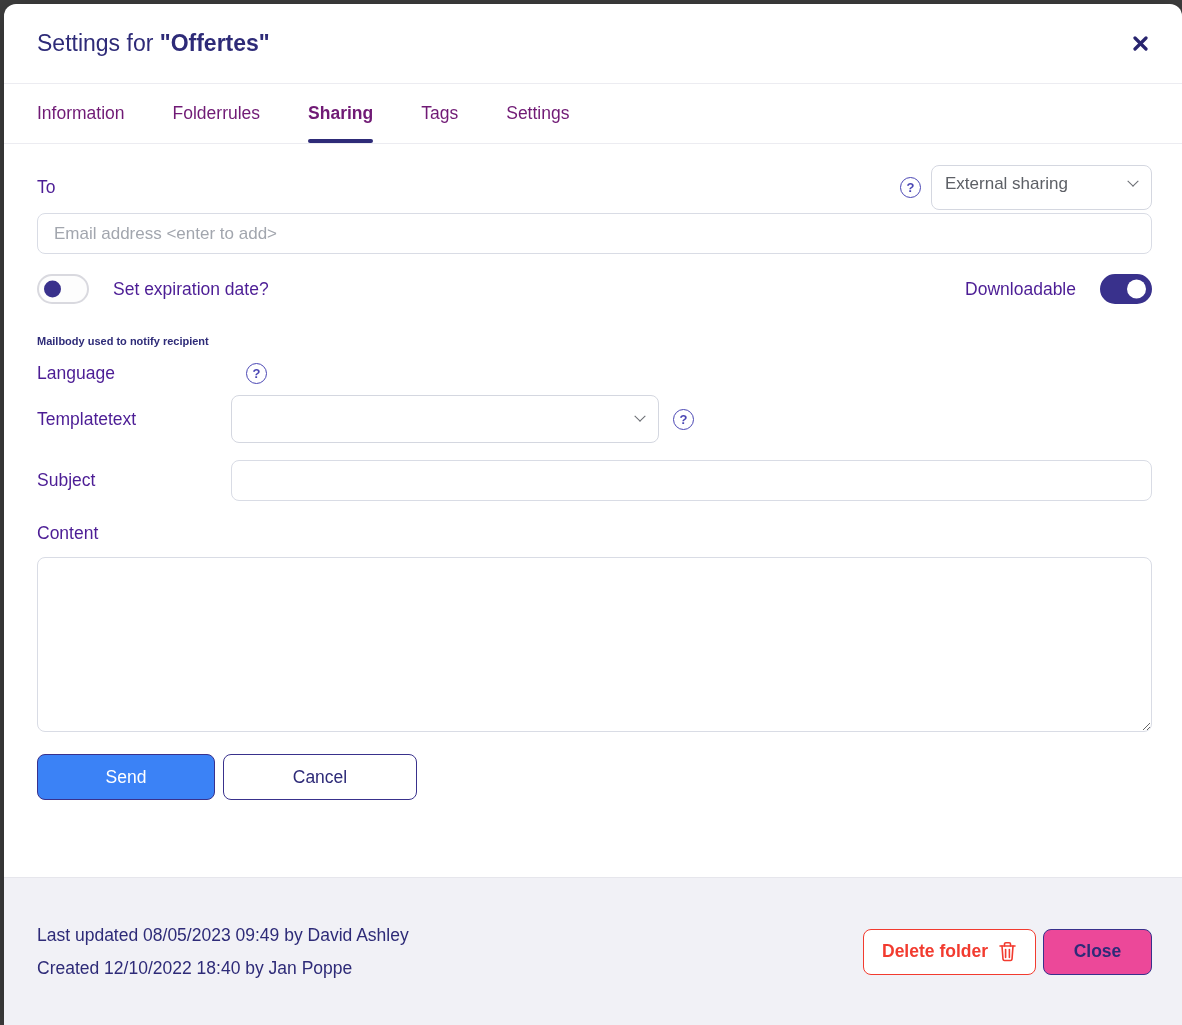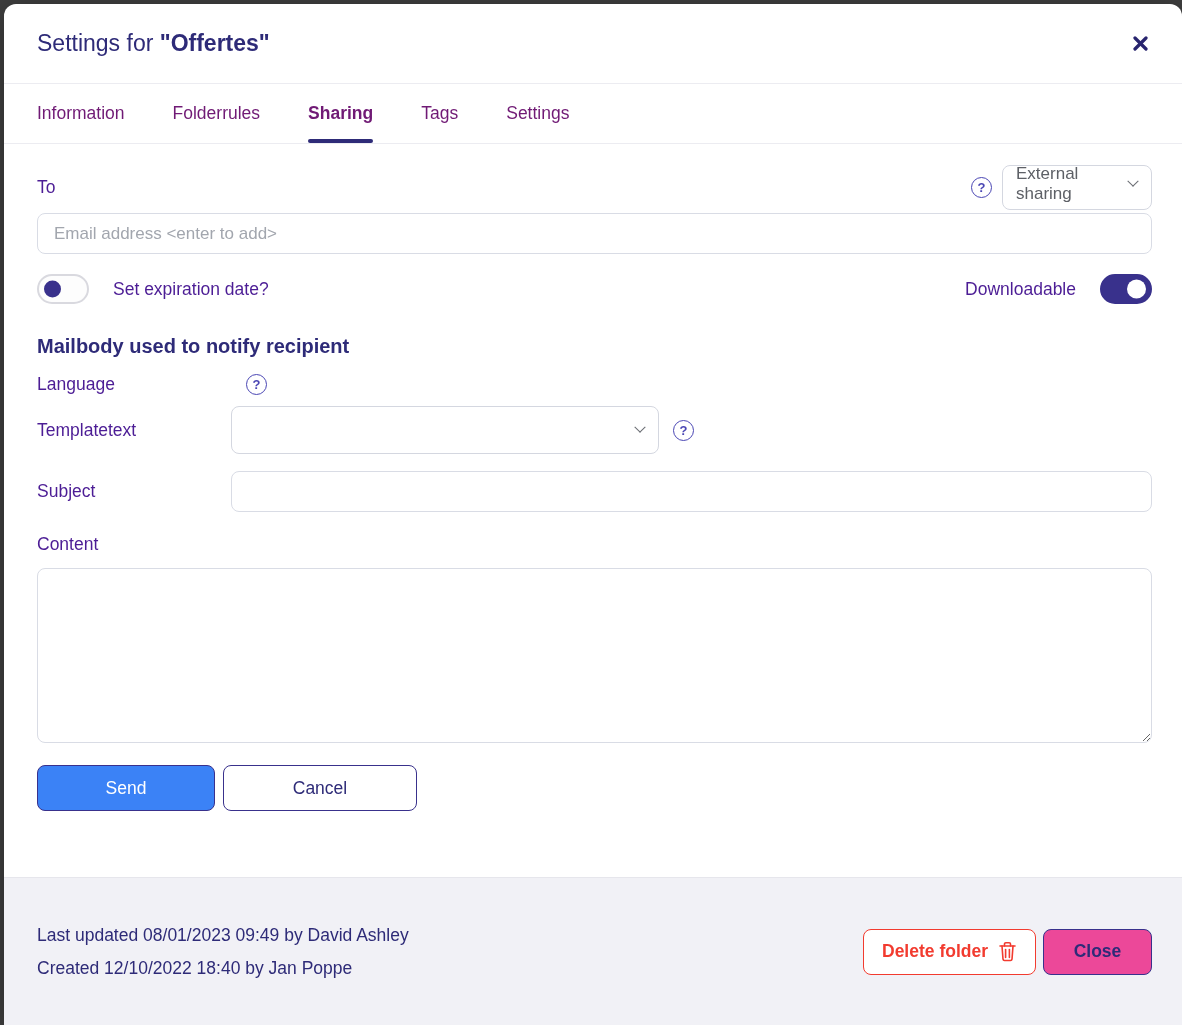--- a/index.html
+++ b/index.html
@@ -84,21 +84,21 @@
     font-size: 17px;
     cursor: pointer;
   }
   .chevron {
     width: 8px; height: 8px;
     border-right: 1.7px solid #6a6d73;
     border-bottom: 1.7px solid #6a6d73;
     transform: rotate(45deg) translate(-2px, -2px);
     flex: 0 0 auto;
   }
-  .share-type-select { width: 150px; height: 45px; padding: 0 14px 8px 13px; }
+  .share-type-select { width: 221px; height: 45px; padding: 0 14px 8px 13px; }
   .text-input {
     width: 100%; height: 41px;
     border: 1px solid #d9dce5;
     border-radius: 8px;
     padding: 0 16px;
     font-size: 17px;
     font-family: "Liberation Sans", "DejaVu Sans", sans-serif;
     color: #3a3d44;
     outline: none;
     background: #fff;
@@ -126,21 +126,21 @@
     background: #39318c;
   }
   .toggle.on { background: #39318c; border: 2px solid #39318c; }
   .toggle.on .knob {
     position: absolute; right: 4px; top: 50%;
     transform: translateY(-50%);
     width: 19px; height: 19px; border-radius: 50%;
     background: #ffffff;
   }
   
-  .section-heading { margin-top: 31px; font-size: 20px; font-weight: 700; color: #2e2b78; }
+  .section-heading { margin-top: 31px; font-size: 11px; font-weight: 700; color: #2e2b78; }
   .form-row { display: flex; align-items: center; }
   .form-row .field-label { width: 194px; flex: 0 0 auto; align-self: center; }
   .row-language { margin-top: 16px; }
   .language-select { width: 105px; height: 49px; padding: 0 12px 0 13px; border-color: #c9ccd5; }
   .row-language .help-icon { margin-left: 15px; }
   .row-template { margin-top: 11px; }
   .template-select { width: 428px; height: 48px; padding: 0 14px; }
   .row-template .help-icon { margin-left: 14px; }
   .row-subject { margin-top: 17px; }
   .row-subject .text-input { width: 925px; }
@@ -285,21 +285,21 @@
 
     <div class="actions">
       <button class="btn btn-send">Send</button>
       <button class="btn btn-cancel">Cancel</button>
     </div>
 
   </div>
 
   <div class="modal-footer">
     <div class="footer-meta">
-      <div>Last updated 08/01/2023 09:49 by David Ashley</div>
+      <div>Last updated 08/05/2023 09:49 by David Ashley</div>
       <div>Created 12/10/2022 18:40 by Jan Poppe</div>
     </div>
     <div class="footer-buttons">
       <button class="btn btn-delete">
         <span>Delete folder</span>
         <svg width="19" height="21" viewBox="0 0 19 21" fill="none" stroke="#f23b2f" stroke-width="1.6" stroke-linecap="round" stroke-linejoin="round">
           <path d="M2 5 h15"></path>
           <path d="M6.5 5 V3 a1.3 1.3 0 0 1 1.3-1.3 h3.4 a1.3 1.3 0 0 1 1.3 1.3 V5"></path>
           <path d="M4 5 l1 13.2 a1.5 1.5 0 0 0 1.5 1.3 h6 a1.5 1.5 0 0 0 1.5-1.3 L15 5"></path>
           <path d="M7.6 8.5 v8"></path>

